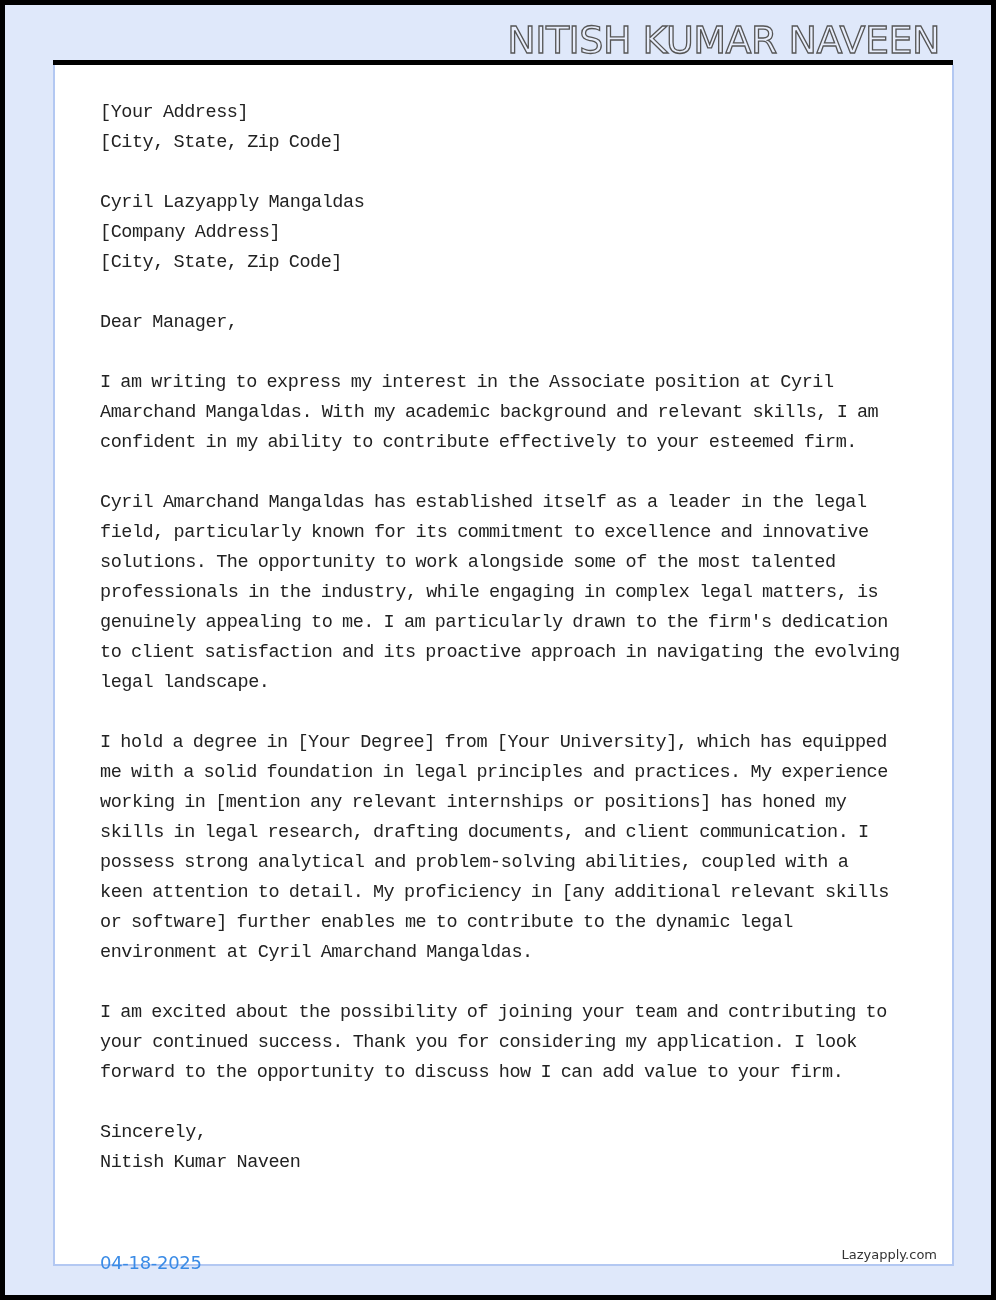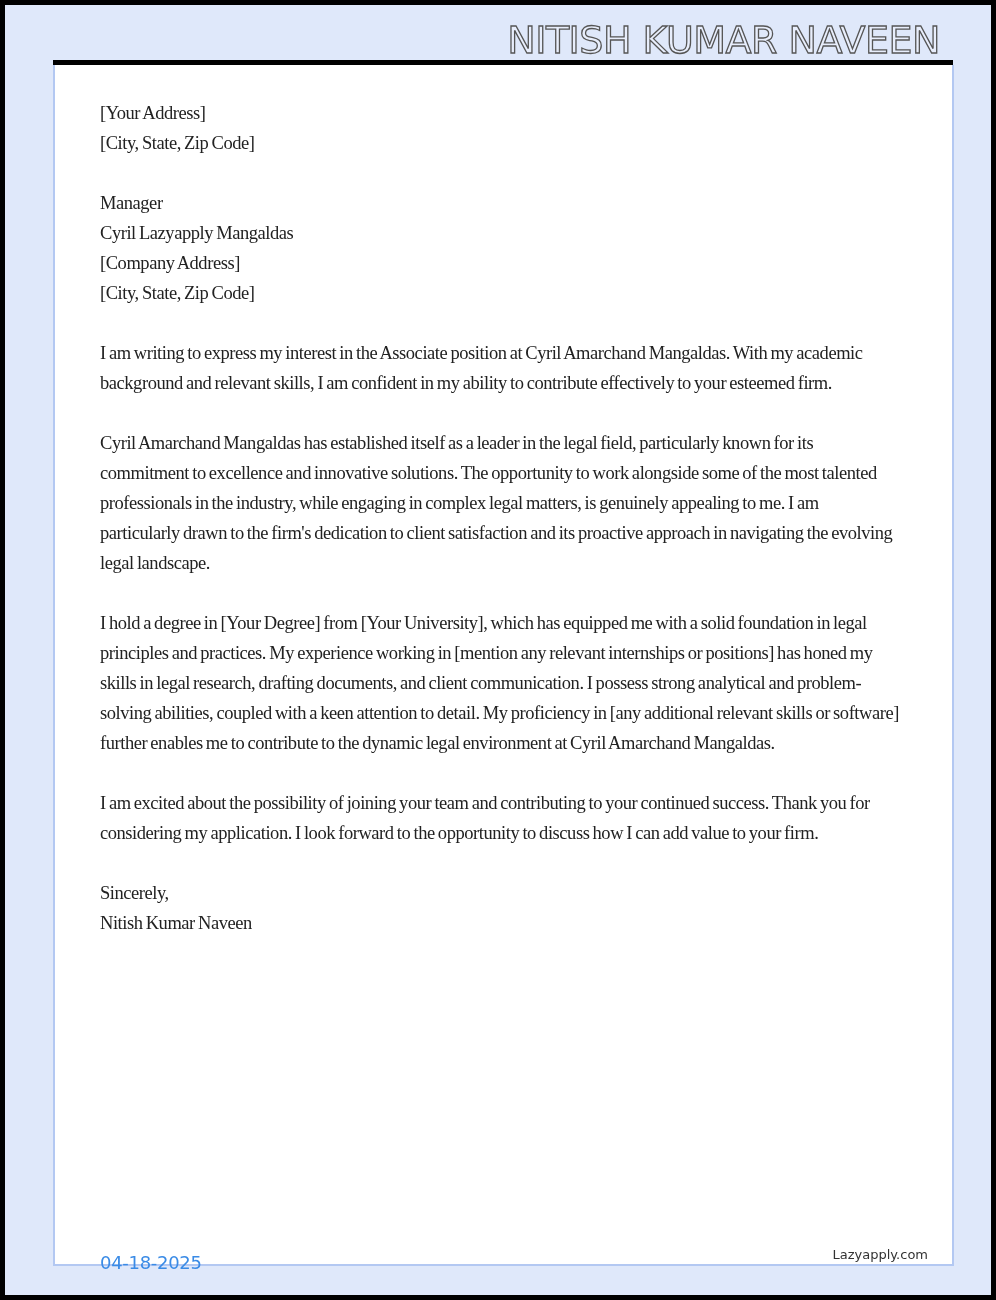--- a/index.html
+++ b/index.html
@@ -42,37 +42,37 @@
       border-right: 2px solid #b3c8f2;
       border-bottom: 2px solid #b3c8f2;
     }
     .letter {
       position: absolute;
       left: 100px; top: 98px;
       width: 800px;
       font-size: 18.5px;
       line-height: 30px;
       color: #222;
-      font-family: Liberation Serif, serif;
+      font-family: Liberation Mono, monospace;
       letter-spacing: -0.45px;
       word-spacing: -1px;
     }
     .letter p { margin: 0 0 30px 0; }
     .letter .line { display: block; }
     .date-footer {
       position: absolute;
       left: 100px; top: 1249px;
       font-size: 18px;
       color: #3a8be6;
       letter-spacing: -0.3px;
       line-height: 28px;
     }
     .brand-footer {
       position: absolute;
-      right: 68px; top: 1246px;
+      right: 59px; top: 1246px;
       font-size: 13px;
       color: #333;
       line-height: 18px;
     }
   </style>
 </head>
 <body>
 
 <div class="frame">
   <div class="header-name">NITISH KUMAR NAVEEN</div>
@@ -80,25 +80,25 @@
 
   <div class="page"></div>
 </div>
 
 <div class="letter">
   <p>
     <span class="line">[Your Address]</span>
     <span class="line">[City, State, Zip Code]</span>
   </p>
   <p>
-    <span class="line">Manager</span>
     <span class="line">Cyril Lazyapply Mangaldas</span>
     <span class="line">[Company Address]</span>
     <span class="line">[City, State, Zip Code]</span>
   </p>
+  <p>Dear Manager,</p>
   <p>I am writing to express my interest in the Associate position at Cyril Amarchand Mangaldas. With my academic background and relevant skills, I am confident in my ability to contribute effectively to your esteemed firm.</p>
   <p>Cyril Amarchand Mangaldas has established itself as a leader in the legal field, particularly known for its commitment to excellence and innovative solutions. The opportunity to work alongside some of the most talented professionals in the industry, while engaging in complex legal matters, is genuinely appealing to me. I am particularly drawn to the firm's dedication to client satisfaction and its proactive approach in navigating the evolving legal landscape.</p>
   <p>I hold a degree in [Your Degree] from [Your University], which has equipped me with a solid foundation in legal principles and practices. My experience working in [mention any relevant internships or positions] has honed my skills in legal research, drafting documents, and client communication. I possess strong analytical and problem-solving abilities, coupled with a keen attention to detail. My proficiency in [any additional relevant skills or software] further enables me to contribute to the dynamic legal environment at Cyril Amarchand Mangaldas.</p>
   <p>I am excited about the possibility of joining your team and contributing to your continued success. Thank you for considering my application. I look forward to the opportunity to discuss how I can add value to your firm.</p>
   <p style="margin-bottom:9px">
     <span class="line">Sincerely,</span>
     <span class="line">Nitish Kumar Naveen</span>
   </p>
 </div>
 

